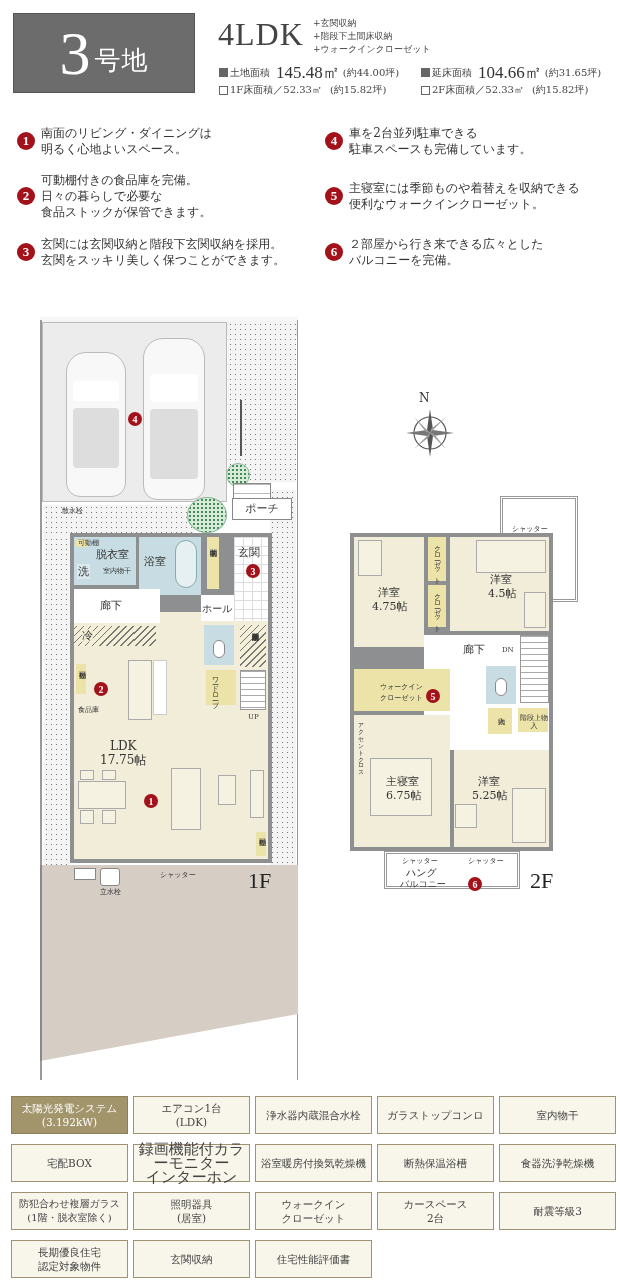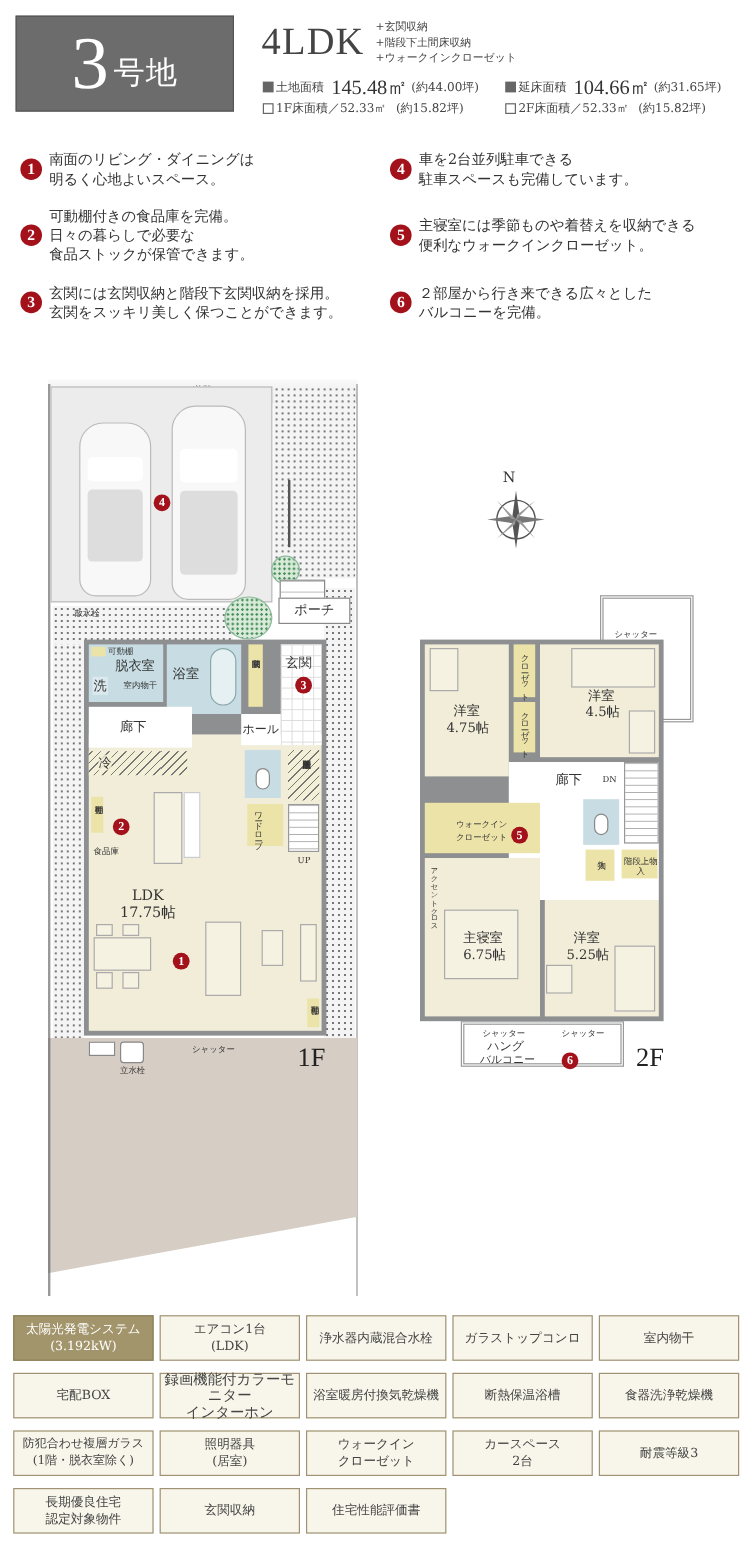--- a/index.html
+++ b/index.html
@@ -164,21 +164,21 @@
 
   <div class="abs" style="left:233px; top:183px; width:38px; height:28px; background:#fff; border:1px solid #888; background-image: linear-gradient(#bbb 1px, transparent 1px); background-size: 100% 9px;"></div>
   <div class="abs label" style="left:232px; top:198px; width:60px; height:22px; background:#fff; border:1px solid #888; line-height:20px; font-size:11px;">ポーチ</div>
   <div class="abs label-sm" style="left:62px; top:207px;">散水栓</div>
 
   <div class="abs wall" style="left:70px; top:233px; width:202px; height:330px;"></div>
   <div class="abs room-cream" style="left:74px; top:312px; width:194px; height:247px;"></div>
 
   <div class="abs room-blue" style="left:74px; top:237px; width:62px; height:48px;"></div>
   <div class="abs room-store" style="left:76px; top:239px; width:12px; height:8px;"></div>
-  <div class="abs label-sm" style="left:90px; top:239px;">可動棚</div>
+  <div class="abs label-sm" style="left:78px; top:239px;">可動棚</div>
   <div class="abs label" style="left:96px; top:248px;">脱衣室</div>
   <div class="abs label" style="left:77px; top:264px; background:#dbe9ee; padding:1px;">洗</div>
   <div class="abs label-sm" style="left:103px; top:267px;">室内物干</div>
 
   <div class="abs room-blue" style="left:139px; top:237px; width:62px; height:58px;"></div>
   <div class="abs" style="left:175px; top:240px; width:22px; height:48px; border:1.5px solid #8aa; border-radius:11px; background:#e6f0f2;"></div>
   <div class="abs label" style="left:144px; top:255px;">浴室</div>
 
   <div class="abs room-store" style="left:207px; top:237px; width:12px; height:52px;"></div>
   <div class="abs vert" style="left:208px; top:244px;">玄関収納</div>
@@ -313,21 +313,21 @@
 
 <div class="amenities">
   <div class="amenity highlight">太陽光発電システム
 (3.192kW)</div>
   <div class="amenity">エアコン1台
 (LDK)</div>
   <div class="amenity">浄水器内蔵混合水栓</div>
   <div class="amenity">ガラストップコンロ</div>
   <div class="amenity">室内物干</div>
   <div class="amenity">宅配BOX</div>
-  <div class="amenity" style="font-size:12px;">録画機能付カラーモニター
+  <div class="amenity" style="font-size:15px;">録画機能付カラーモニター
 インターホン</div>
   <div class="amenity">浴室暖房付換気乾燥機</div>
   <div class="amenity">断熱保温浴槽</div>
   <div class="amenity">食器洗浄乾燥機</div>
   <div class="amenity" style="font-size:10px;">防犯合わせ複層ガラス
 (1階・脱衣室除く)</div>
   <div class="amenity">照明器具
 (居室)</div>
   <div class="amenity">ウォークイン
 クローゼット</div>

